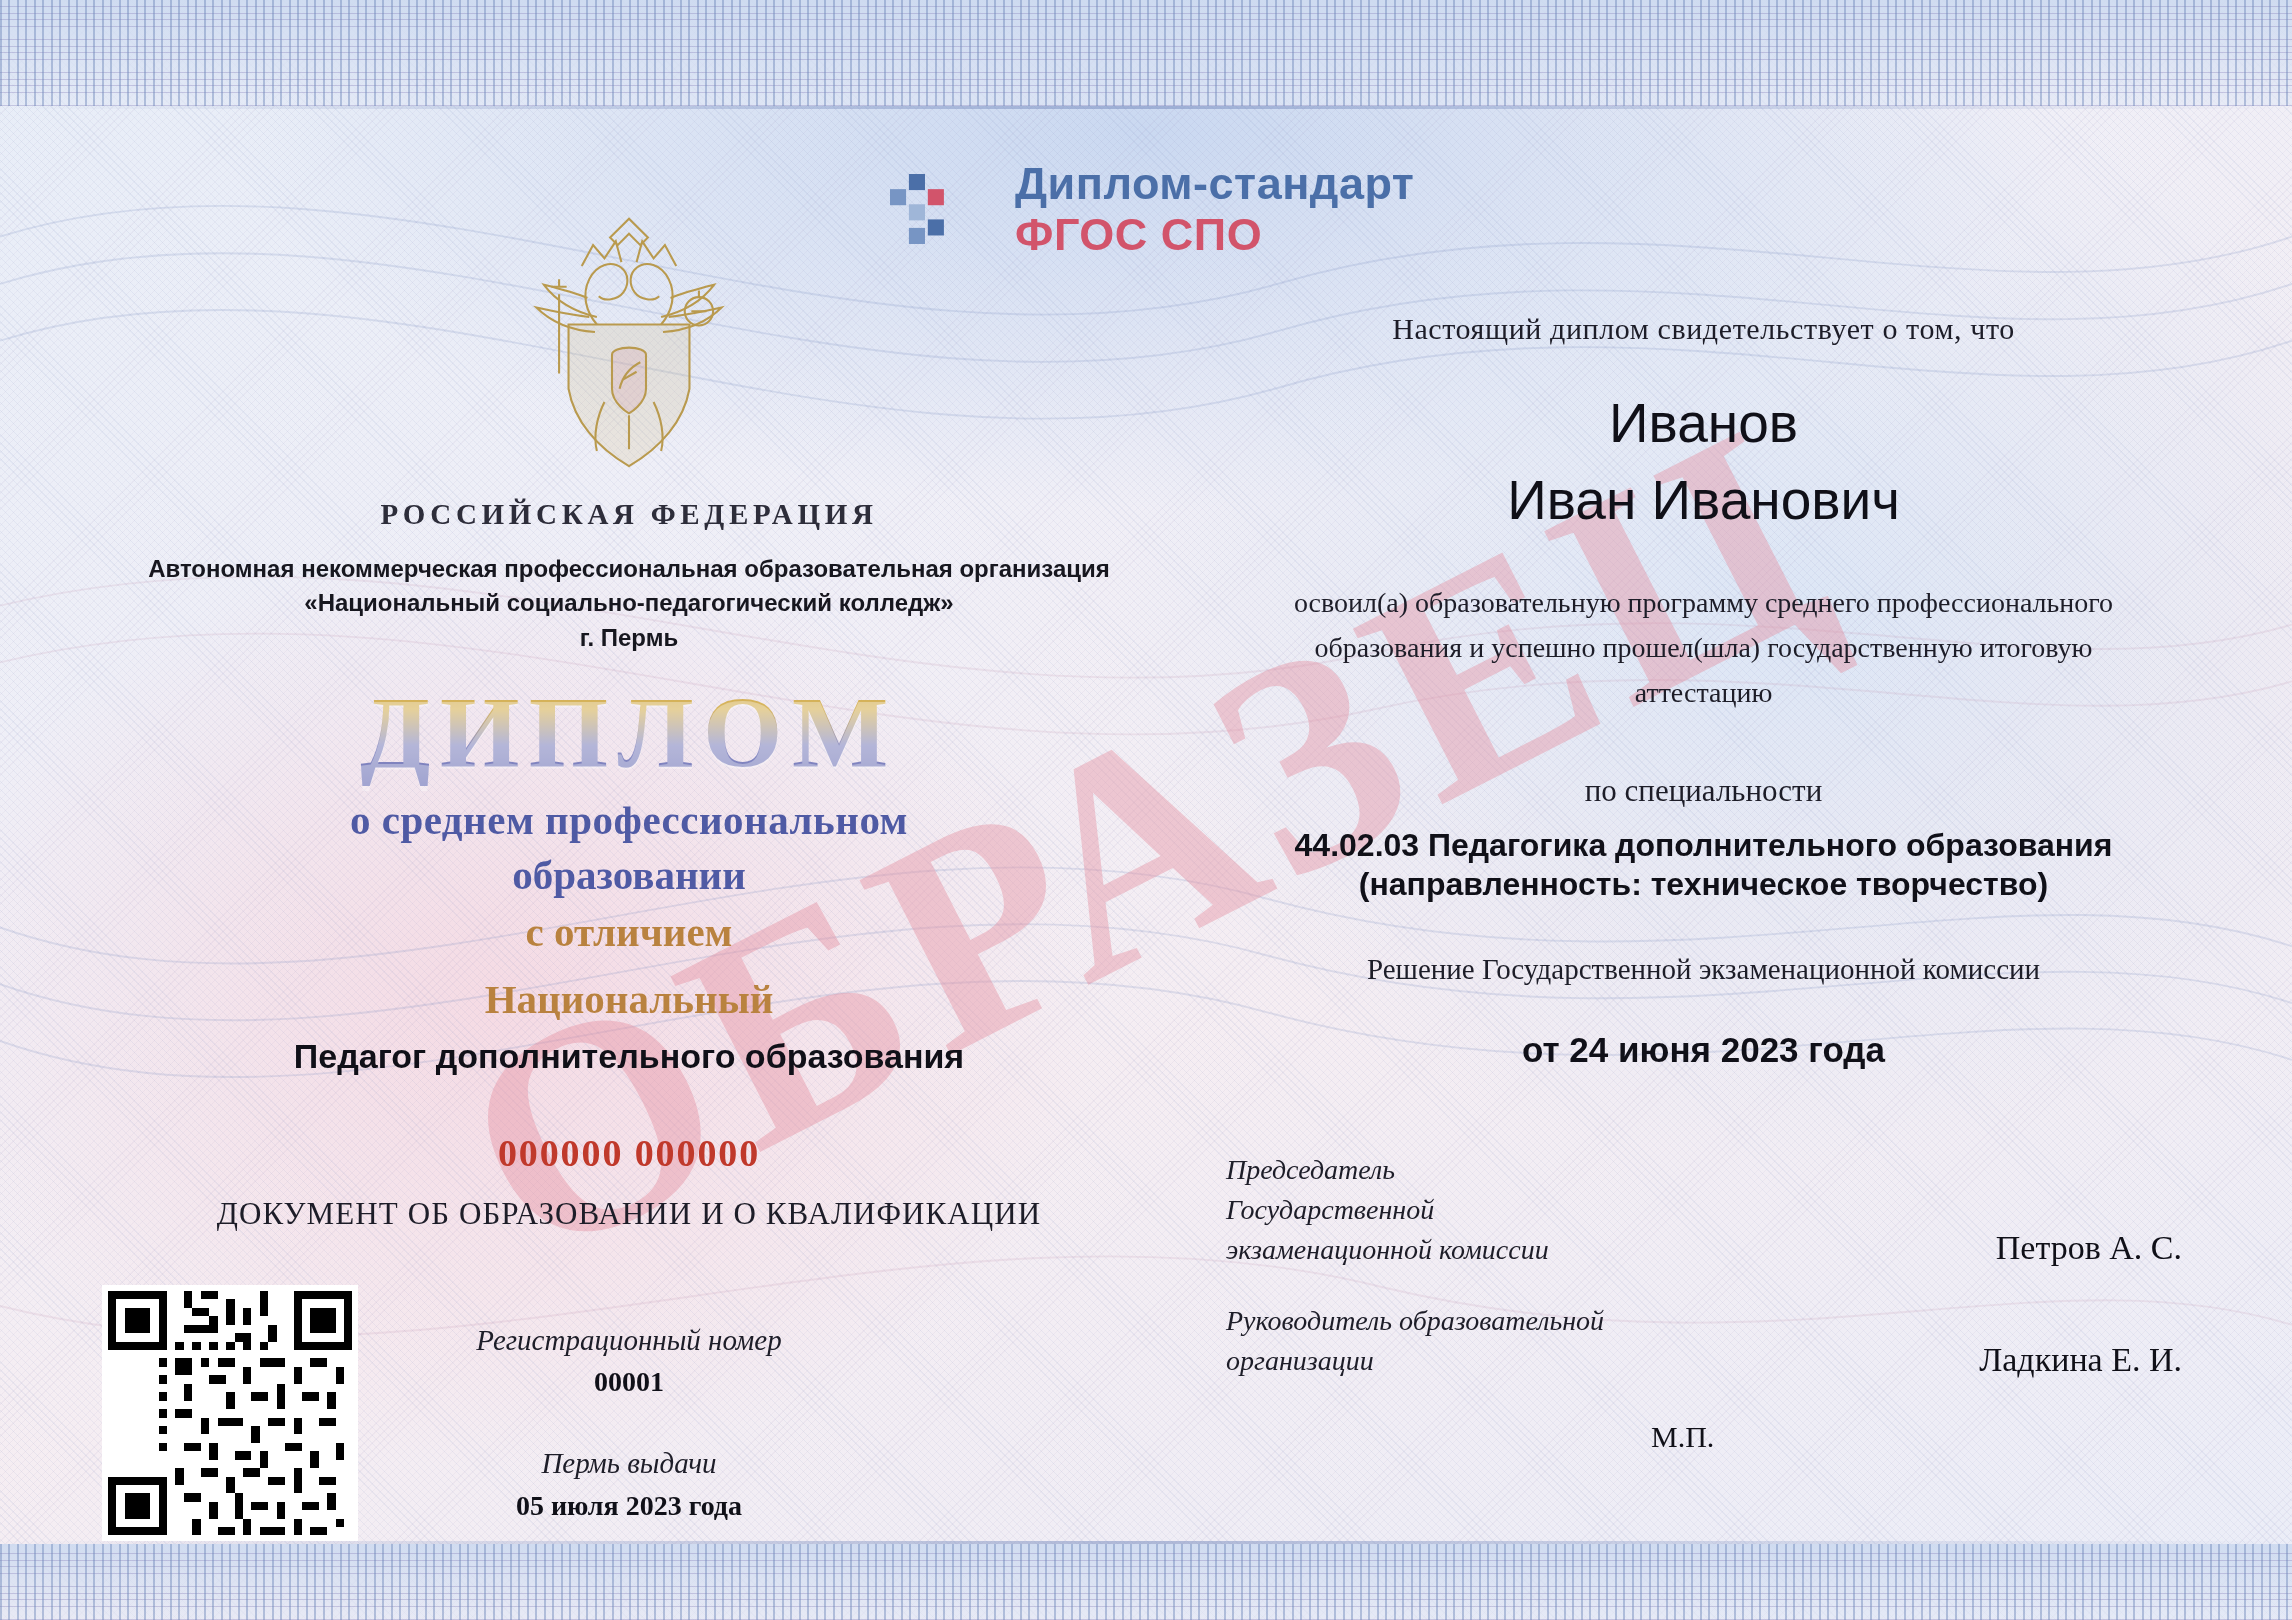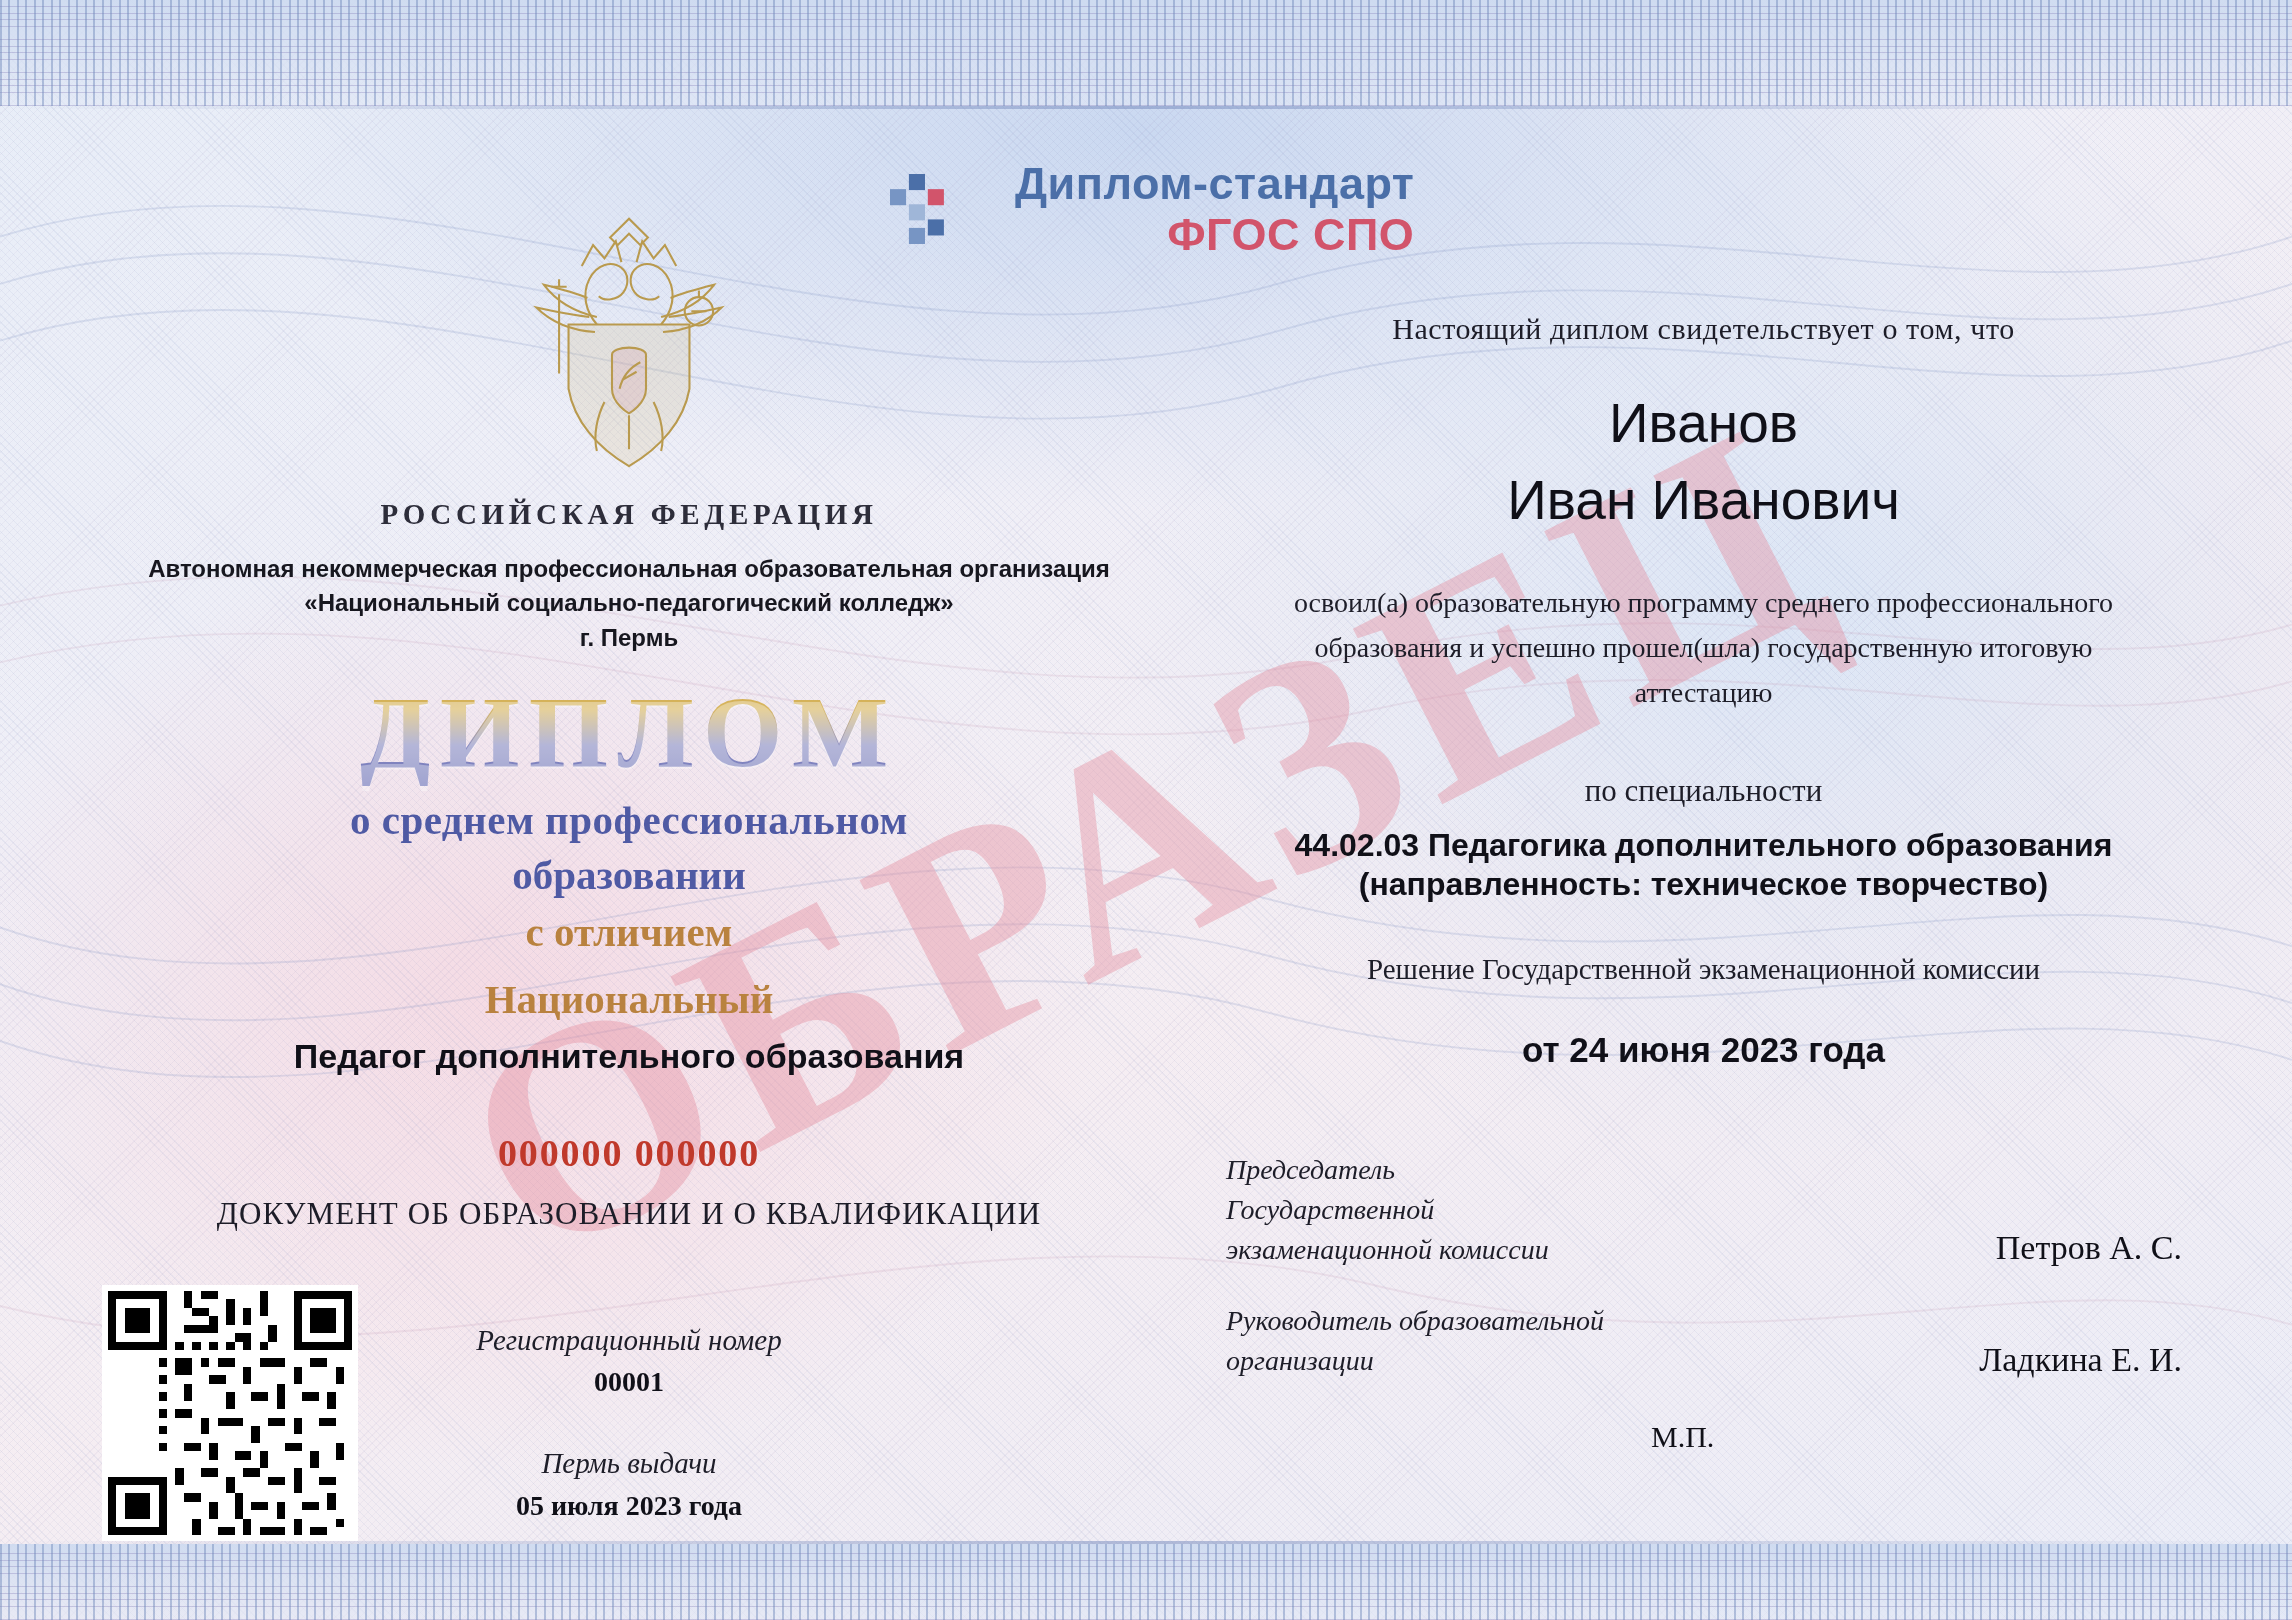--- a/index.html
+++ b/index.html
@@ -96,21 +96,20 @@
     color: #4b6fa8;
     letter-spacing: 0.5px;
   }
   .brand-line2 {
     font-family: "Liberation Sans", sans-serif;
     font-size: 45px;
     font-weight: 700;
     color: #d2546b;
     letter-spacing: 0.5px;
     margin-top: 5.7px;
-    text-align: right;
   }
 
   
   .left {
     position: absolute;
     left: 104px;
     top: 213px;
     width: 1050px;
     text-align: center;
   }

